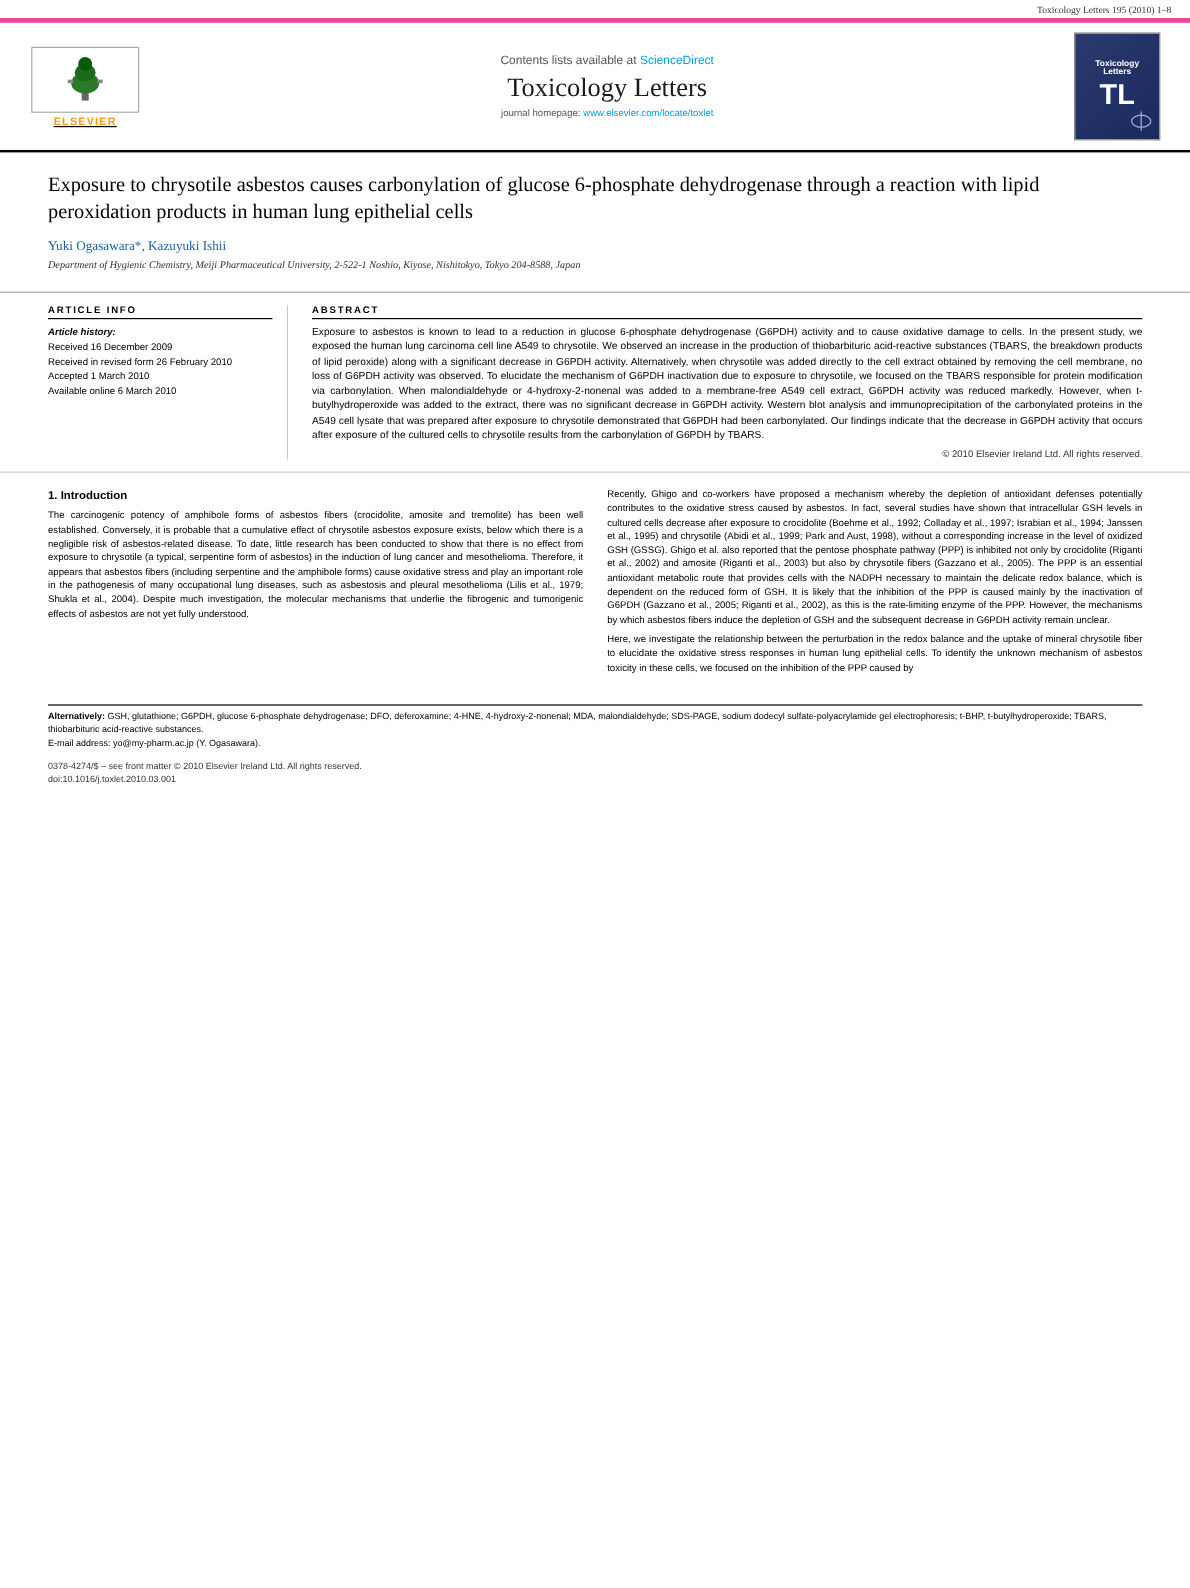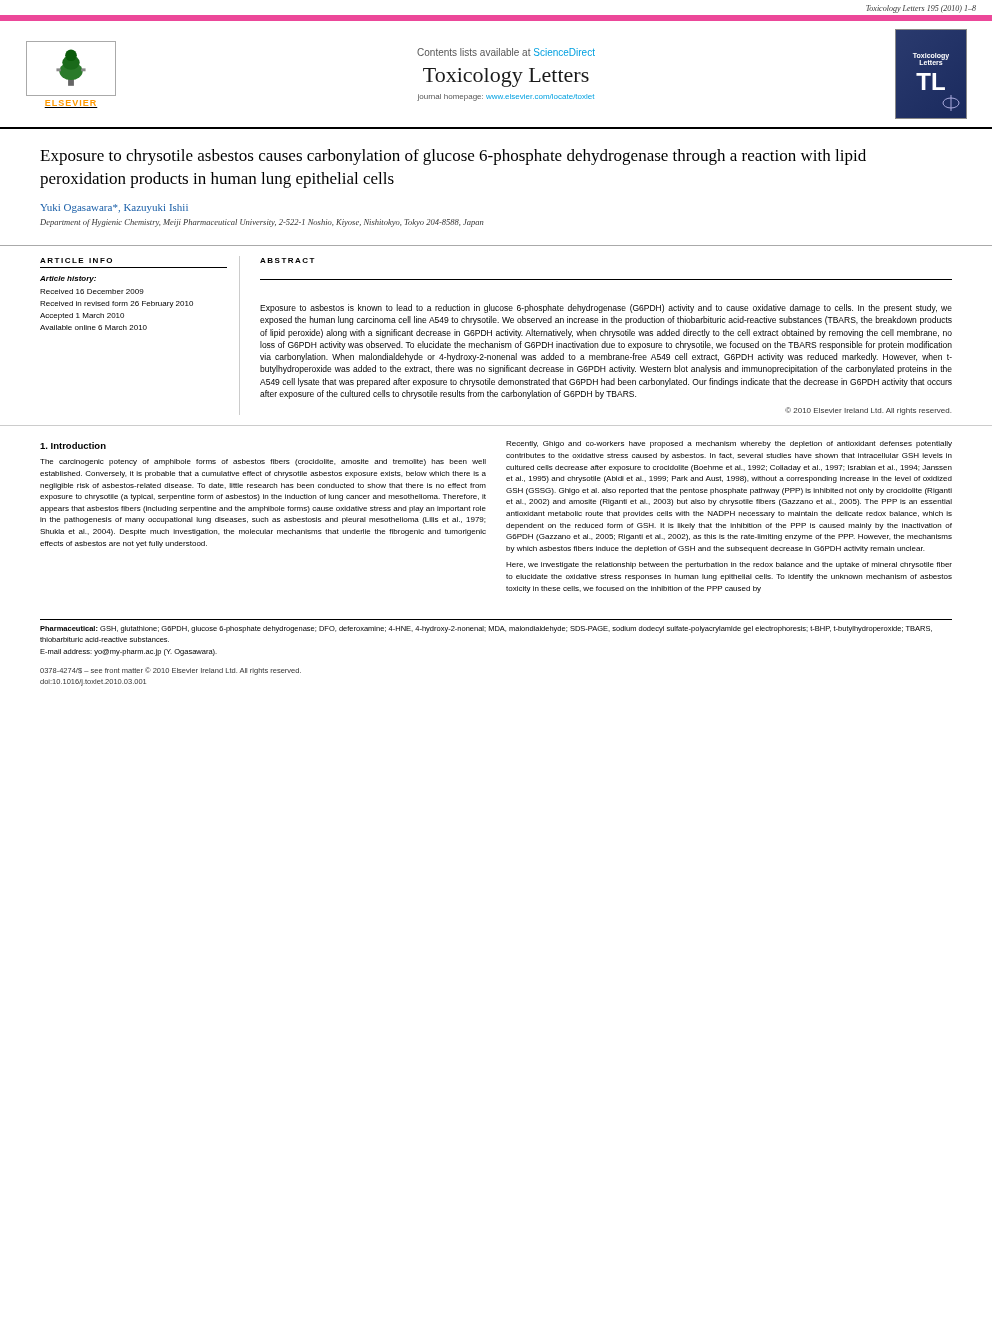--- a/index.html
+++ b/index.html
@@ -11,22 +11,21 @@
       width: 992px;
       min-height: 1323px;
     }
 
     
     .journal-bar {
       text-align: right;
       font-size: 8px;
       padding: 4px 16px 2px 0;
       color: #333;
-      border-bottom: 6px solid #ec4899;
-      font-style: italic;
+      border-bottom: 4px solid #ec4899;
     }
 
     
     .header {
       display: flex;
       align-items: center;
       justify-content: space-between;
       padding: 8px 16px;
       border-bottom: 2px solid #000;
     }
@@ -206,22 +205,22 @@
     .abstract-col {
       flex: 1;
     }
     .abstract-title {
       font-size: 8px;
       font-family: Arial, sans-serif;
       font-weight: bold;
       letter-spacing: 1.5px;
       text-transform: uppercase;
       border-bottom: 1px solid #000;
-      padding-bottom: 14px;
-      margin-bottom: 22px;
+      padding-bottom: 2px;
+      margin-bottom: 4px;
     }
     .abstract-text {
       font-size: 8.5px;
       font-family: Arial, sans-serif;
       line-height: 1.45;
       color: #000;
       text-align: justify;
     }
     .copyright-line {
       font-size: 8px;
@@ -381,21 +380,21 @@
         <p>Recently, Ghigo and co-workers have proposed a mechanism whereby the depletion of antioxidant defenses potentially contributes to the oxidative stress caused by asbestos. In fact, several studies have shown that intracellular GSH levels in cultured cells decrease after exposure to crocidolite (Boehme et al., 1992; Colladay et al., 1997; Israbian et al., 1994; Janssen et al., 1995) and chrysotile (Abidi et al., 1999; Park and Aust, 1998), without a corresponding increase in the level of oxidized GSH (GSSG). Ghigo et al. also reported that the pentose phosphate pathway (PPP) is inhibited not only by crocidolite (Riganti et al., 2002) and amosite (Riganti et al., 2003) but also by chrysotile fibers (Gazzano et al., 2005). The PPP is an essential antioxidant metabolic route that provides cells with the NADPH necessary to maintain the delicate redox balance, which is dependent on the reduced form of GSH. It is likely that the inhibition of the PPP is caused mainly by the inactivation of G6PDH (Gazzano et al., 2005; Riganti et al., 2002), as this is the rate-limiting enzyme of the PPP. However, the mechanisms by which asbestos fibers induce the depletion of GSH and the subsequent decrease in G6PDH activity remain unclear.</p>
         <p>Here, we investigate the relationship between the perturbation in the redox balance and the uptake of mineral chrysotile fiber to elucidate the oxidative stress responses in human lung epithelial cells. To identify the unknown mechanism of asbestos toxicity in these cells, we focused on the inhibition of the PPP caused by</p>
       </div>
     </div>
   </div>
 </div>
 
 <div class="footnotes">
   <div class="footnote-text">
     <p>
-      <strong>Pharmaceutical:</strong>
+      <strong>Alternatively:</strong>
       <span>GSH, glutathione; G6PDH, glucose 6-phosphate dehydrogenase; DFO, deferoxamine; 4-HNE, 4-hydroxy-2-nonenal; MDA, malondialdehyde; SDS-PAGE, sodium dodecyl sulfate-polyacrylamide gel electrophoresis; t-BHP, t-butylhydroperoxide; TBARS, thiobarbituric acid-reactive substances.</span>
     </p>
     <p>
       <span>E-mail address:</span>
       <span>yo@my-pharm.ac.jp (Y. Ogasawara).</span>
     </p>
   </div>
 </div>
 
 <div class="footer">

